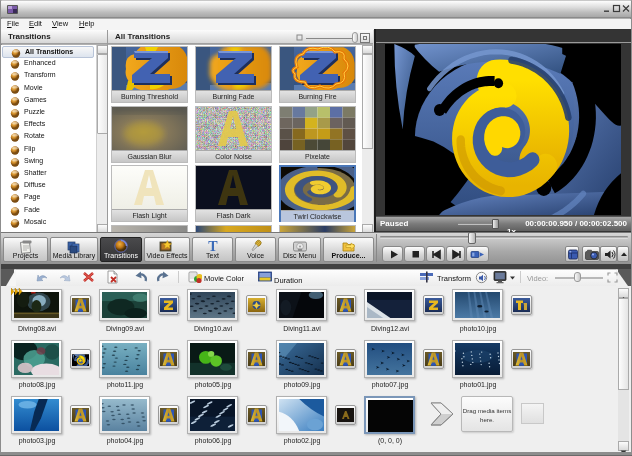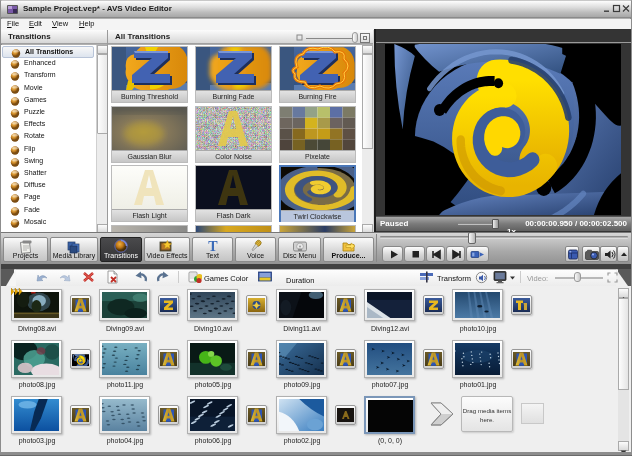--- a/index.html
+++ b/index.html
@@ -7,21 +7,20 @@
 </style></head><body>
 
 <div class="abs" style="left:0;top:0;width:632px;height:456px;border:2px solid #8d8d8d;border-top:1px solid #c8c8c8;background:#b0b0b0;"></div>
 <div class="abs" style="left:1px;top:1px;width:630px;height:17px;background:linear-gradient(#fdfdfd,#dcdcdc 40%,#bdbdbd 70%,#a7a7a7);border-bottom:1px solid #8a8a8a;">
 <svg class="abs" style="left:5px;top:2px;" width="13" height="13">
       <rect x="1" y="2" width="11" height="9" rx="1" fill="#555"></rect>
       <rect x="2" y="3" width="9" height="7" fill="#7a5aa8"></rect>
       <rect x="2" y="3" width="4" height="3" fill="#b8a0d8"></rect>
       <rect x="7" y="6" width="4" height="4" fill="#3a2a58"></rect>
     </svg>
-<span class="abs" style="left:22px;top:3px;font-size:8px;font-weight:bold;color:#1a1a1a;">Sample Project.vep* - AVS Video Editor</span>
 <svg class="abs" style="left:600px;top:3px;" width="30" height="10">
       <rect x="3" y="6.5" width="5" height="1.4" fill="#3a3a3a"></rect>
       <rect x="12.5" y="1.5" width="6" height="6" fill="none" stroke="#3a3a3a" stroke-width="1.2"></rect>
       <path d="M22,1.5 L28,7.5 M28,1.5 L22,7.5" stroke="#3a3a3a" stroke-width="1.2"></path>
     </svg>
 </div>
 <div class="abs" style="left:1px;top:19px;width:630px;height:11px;background:#f4f4f4;font-size:7.5px;color:#111;">
 <span class="abs" style="left:6px;top:0px;"><u>F</u>ile</span>
 <span class="abs" style="left:28px;top:0px;"><u>E</u>dit</span>
 <span class="abs" style="left:51px;top:0px;"><u>V</u>iew</span>
@@ -670,27 +669,27 @@
       <path d="M7.2,0.5 L12.5,4.8 L6.5,7.2 Z" fill="#5a7290"></path>
     </svg>
     <div style="position:absolute;left:178px;top:2px;width:1px;height:12px;background:#ccc;"></div>
     <svg style="position:absolute;left:188px;top:1px;" width="14" height="14">
       <rect x="1" y="2" width="8" height="10" rx="1" fill="#f8f8f8" stroke="#888" stroke-width="0.8"></rect>
       <path d="M2,4 h6 M2,6 h6 M2,8 h4" stroke="#bbb" stroke-width="0.7"></path>
       <circle cx="9" cy="9" r="3" fill="#30a030"></circle>
       <circle cx="11.5" cy="7" r="3" fill="#e8c020"></circle>
       <circle cx="11" cy="10.5" r="2.6" fill="#c03028"></circle>
     </svg>
-    <span style="position:absolute;left:204px;top:4.5px;font-size:7.5px;color:#111;">Games Color</span>
+    <span style="position:absolute;left:204px;top:4.5px;font-size:7.5px;color:#111;">Movie Color</span>
     <svg style="position:absolute;left:258px;top:2px;" width="14" height="12">
       <rect x="0.5" y="1" width="13" height="9" fill="#3858a8" stroke="#223c78" stroke-width="0.8"></rect>
       <rect x="1.5" y="2" width="11" height="4" fill="#88a0d8"></rect>
       <rect x="1.5" y="6.5" width="11" height="3" fill="#e8c828"></rect>
     </svg>
-    <span style="position:absolute;left:274px;top:7px;font-size:7.5px;color:#111;margin-left:12px;">Duration</span>
+    <span style="position:absolute;left:274px;top:7px;font-size:7.5px;color:#111;">Duration</span>
     <svg style="position:absolute;left:420px;top:2px;" width="14" height="12">
       <rect x="0" y="2" width="13" height="3" fill="#4a6ab8"></rect>
       <rect x="0" y="6" width="9" height="3" fill="#88a0d8"></rect>
       <rect x="6" y="0.5" width="1.6" height="11" fill="#334"></rect>
     </svg>
     <span style="position:absolute;left:437px;top:4.5px;font-size:7.5px;color:#111;">Transform</span>
     <svg style="position:absolute;left:475px;top:2px;" width="13" height="13">
       <circle cx="6.5" cy="6.5" r="5.2" fill="none" stroke="#888" stroke-width="1"></circle>
       <path d="M4,5.5 L6,5.5 L8,3.8 L8,10.2 L6,8.5 L4,8.5 Z" fill="#3858a8"></path>
       <path d="M9.5,5 A3,3 0 0 1 9.5,9" fill="none" stroke="#3858a8" stroke-width="0.9"></path>

